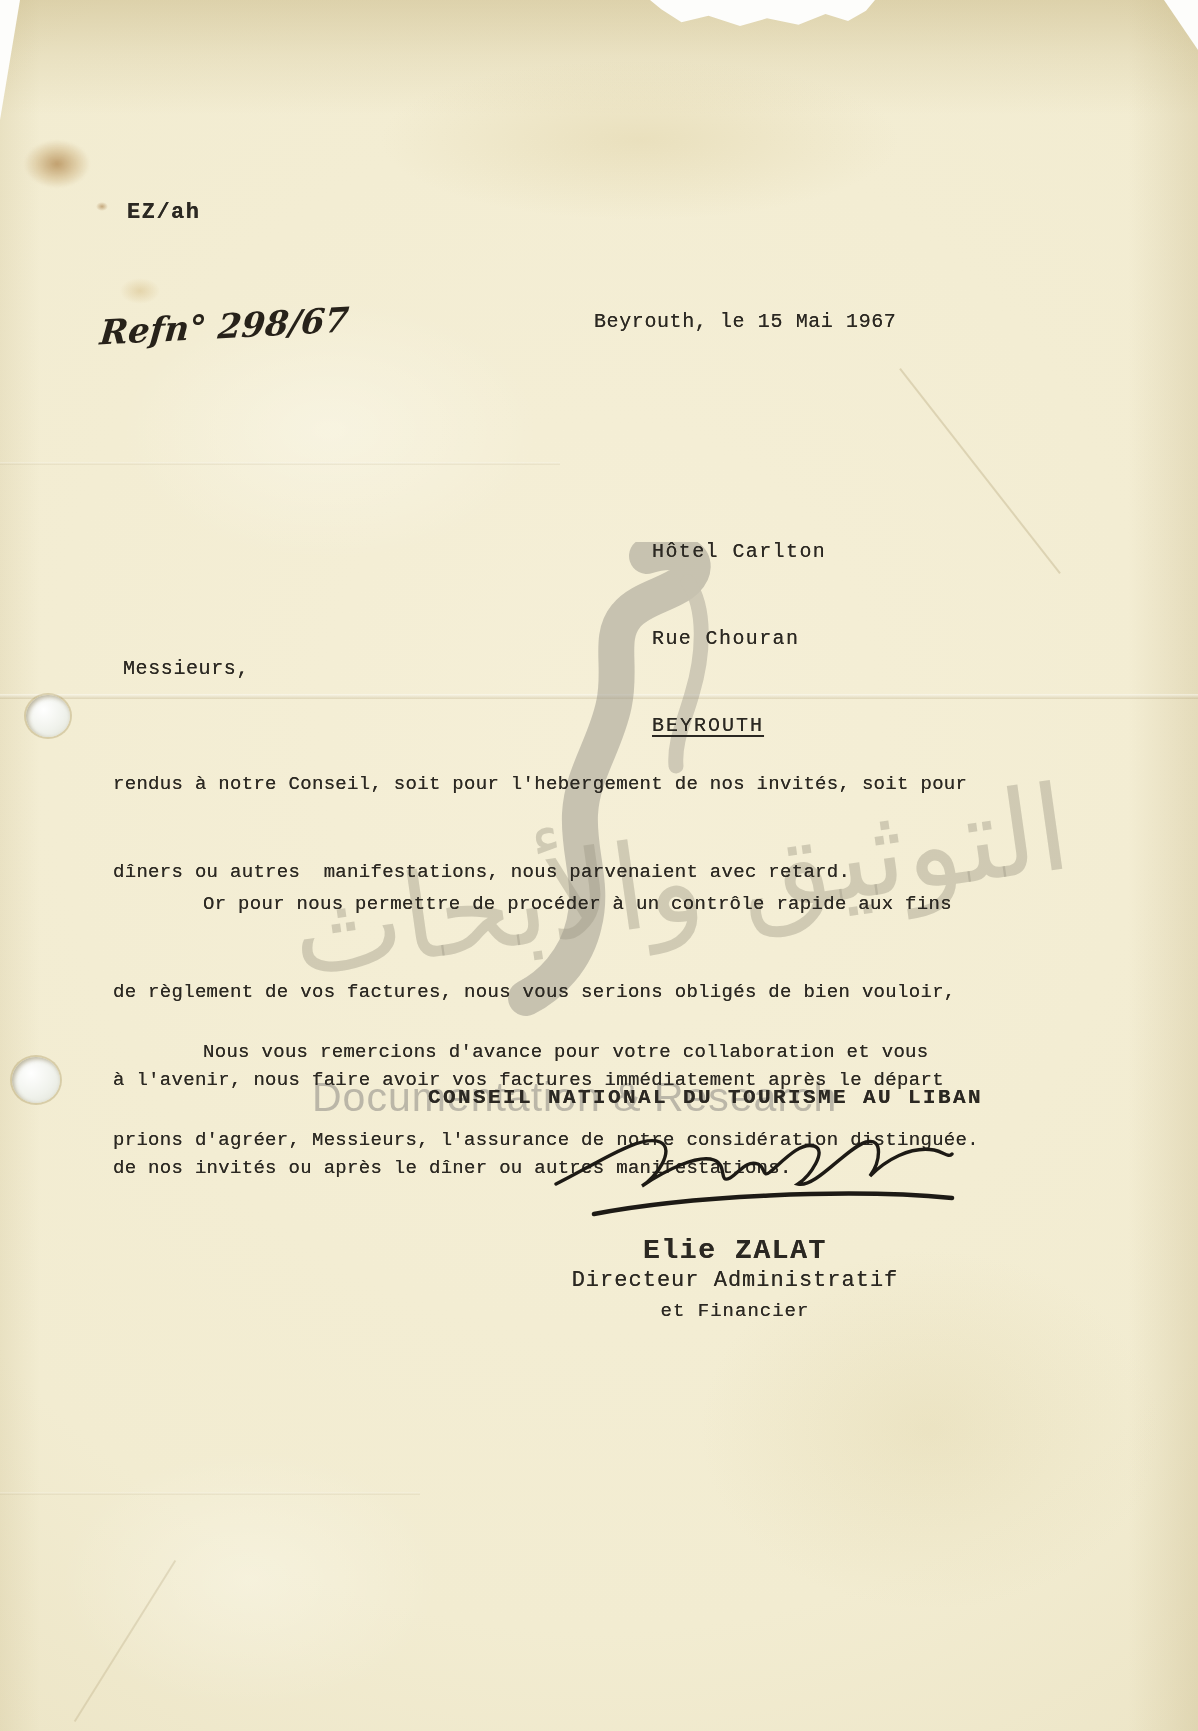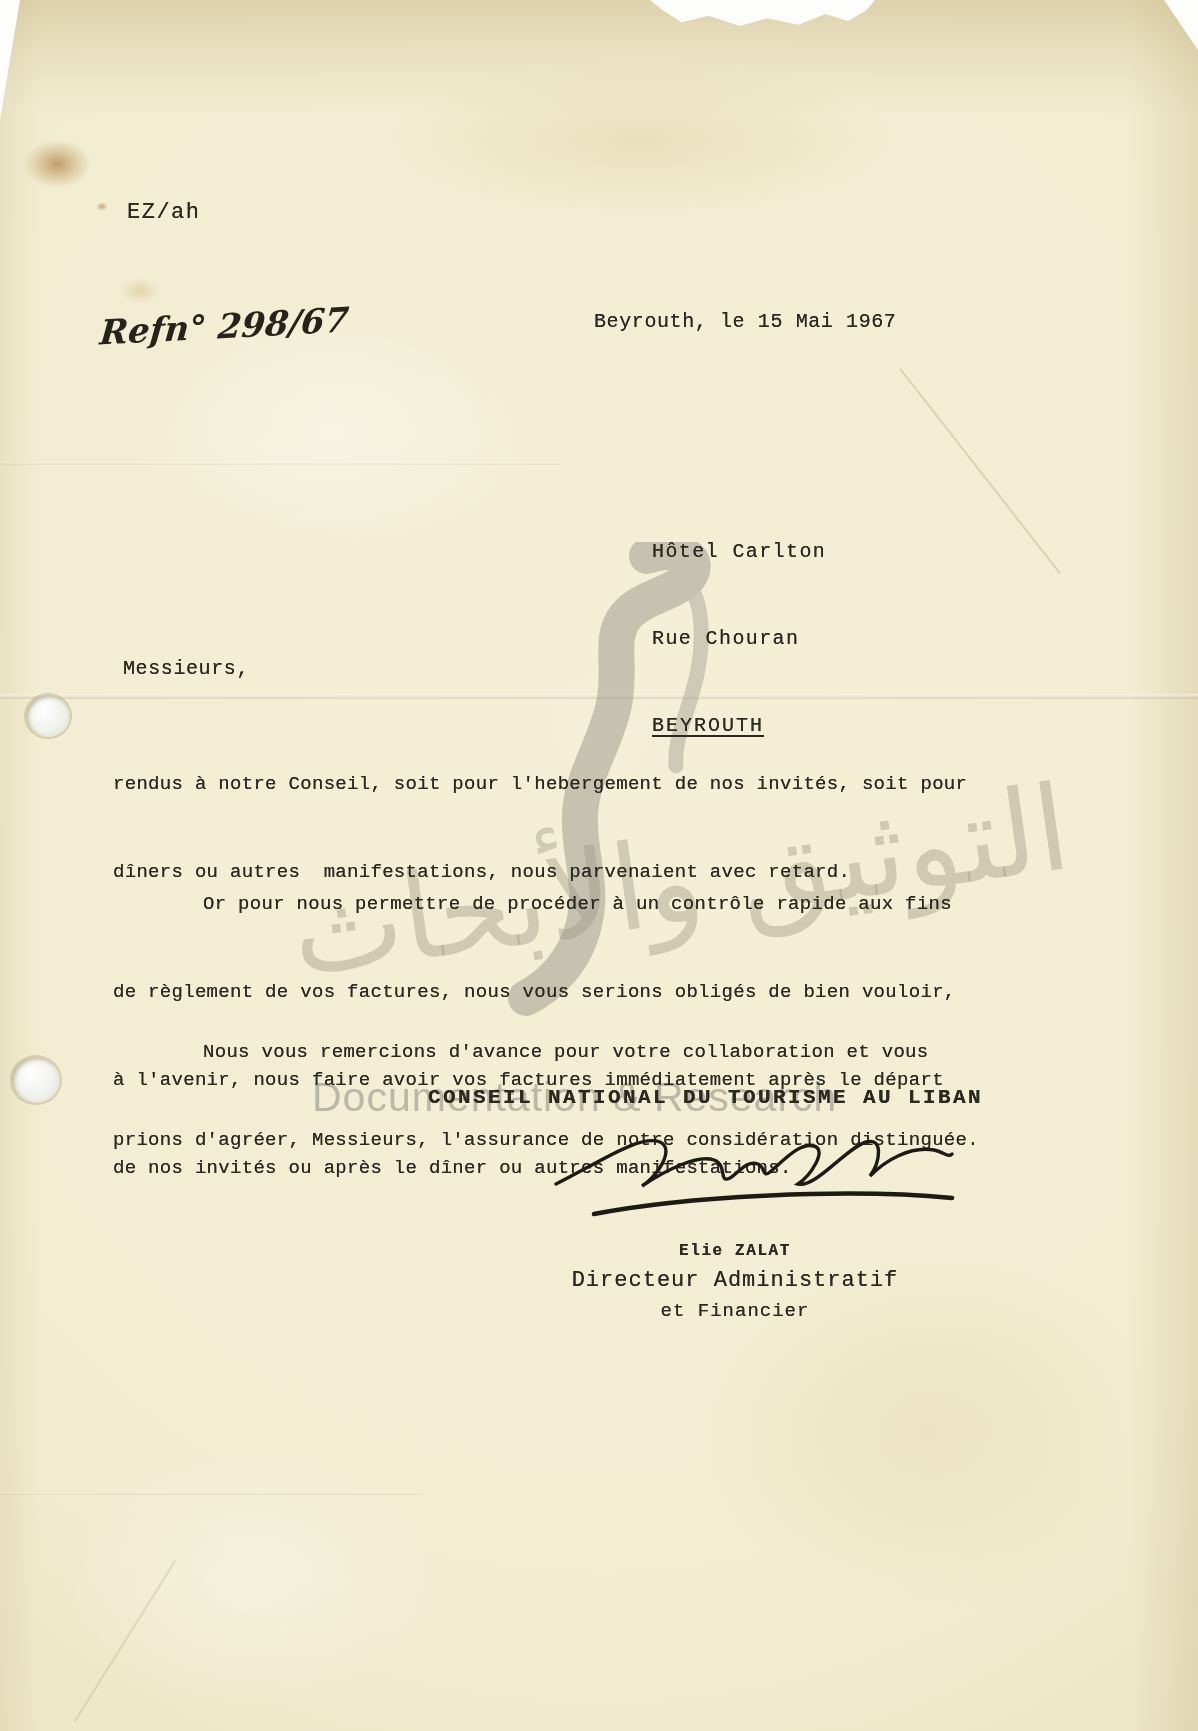--- a/index.html
+++ b/index.html
@@ -83,21 +83,21 @@
   <svg width="360" height="480" viewBox="0 0 360 480">
     <path d="M215,14 C252,2 272,20 254,38 C240,52 208,56 194,74 C176,96 190,124 182,162 C174,202 150,232 148,272 C146,312 162,342 152,382 C144,418 118,444 94,456" stroke="#9b978b" stroke-width="36" fill="none" stroke-linecap="round"></path>
     <path d="M256,40 C274,66 272,112 260,152 C252,180 242,200 244,224" stroke="#9b978b" stroke-width="15" fill="none" stroke-linecap="round" opacity=".85"></path>
   </svg>
 </div>
 
 <div class="wm wm-arabic" style="left:240px;top:812px;width:880px;text-align:center;">التوثيق والأبحاث</div>
 
 <div class="wm wm-latin" style="left:312px;top:1074px;">Documentation &amp; Research</div>
 
-<div class="typed" style="left:127px;top:200px;font-size:22px;font-weight:400;letter-spacing:1.5px;text-align:center;">EZ/ah</div>
+<div class="typed" style="left:127px;top:200px;font-size:22px;font-weight:700;letter-spacing:1.5px;text-align:center;">EZ/ah</div>
 
 <div class="hand" style="left:100px;top:306px;font-size:34px;">Refn° 298/67</div>
 
 <div class="typed" style="left:594px;top:310px;font-size:20px;letter-spacing:.6px;">Beyrouth, le 15 Mai 1967</div>
 
 <div class="typed" style="left:652px;top:479px;font-size:20px;line-height:29px;letter-spacing:1.4px;">
   <div class="tline">Hôtel Carlton</div>
   <div class="tline">Rue Chouran</div>
   <div class="tline u">BEYROUTH</div>
 </div>
@@ -124,21 +124,21 @@
 <div class="typed" style="left:428px;top:1086px;font-size:21px;font-weight:700;letter-spacing:2.4px;">CONSEIL NATIONAL DU TOURISME AU LIBAN</div>
 
 <div class="wm" style="left:548px;top:1118px;width:410px;height:112px;">
   <svg width="410" height="112" viewBox="0 0 410 112">
     <path d="M8,66 C52,44 92,16 112,24 C128,31 108,60 94,68 C118,52 150,36 166,42 C180,47 170,66 182,60 C192,54 198,42 210,46 C218,50 214,60 222,54 C236,42 252,24 266,28 C280,32 262,58 250,66 C268,70 298,30 318,24 C336,19 332,44 322,58 C338,42 362,28 386,32 C396,34 400,40 404,36" stroke="#1d1a15" stroke-width="3.4" fill="none" stroke-linecap="round"></path>
     <path d="M46,96 C140,78 300,70 404,80" stroke="#1d1a15" stroke-width="4.5" fill="none" stroke-linecap="round"></path>
   </svg>
 </div>
 
 <div class="sig-block" style="left:535px;top:1236px;width:400px;">
-  <div class="typed tline" style="position:static;font-size:16px;letter-spacing:1.6px;font-weight:700;line-height:30px;">Elie ZALAT</div>
+  <div class="typed tline" style="position:static;font-size:28px;letter-spacing:1.6px;font-weight:700;line-height:30px;">Elie ZALAT</div>
   <div class="typed tline" style="position:static;font-size:22px;letter-spacing:1px;line-height:30px;">Directeur Administratif</div>
   <div class="typed tline" style="position:static;font-size:19px;letter-spacing:1px;line-height:30px;">et Financier</div>
 </div>
 
 <div class="hole" style="left:26px;top:695px;width:44px;height:42px;"></div>
 <div class="hole" style="left:12px;top:1057px;width:48px;height:46px;"></div>
 
 <div class="tear" style="left:650px;top:0;width:225px;height:27px;"></div>
 <div class="corner-tear" style="left:0;top:0;width:20px;height:120px;clip-path:polygon(0 0,100% 0,0 100%);"></div>
 <div class="corner-tear" style="right:0;top:0;width:34px;height:50px;clip-path:polygon(0 0,100% 0,100% 100%);"></div>

